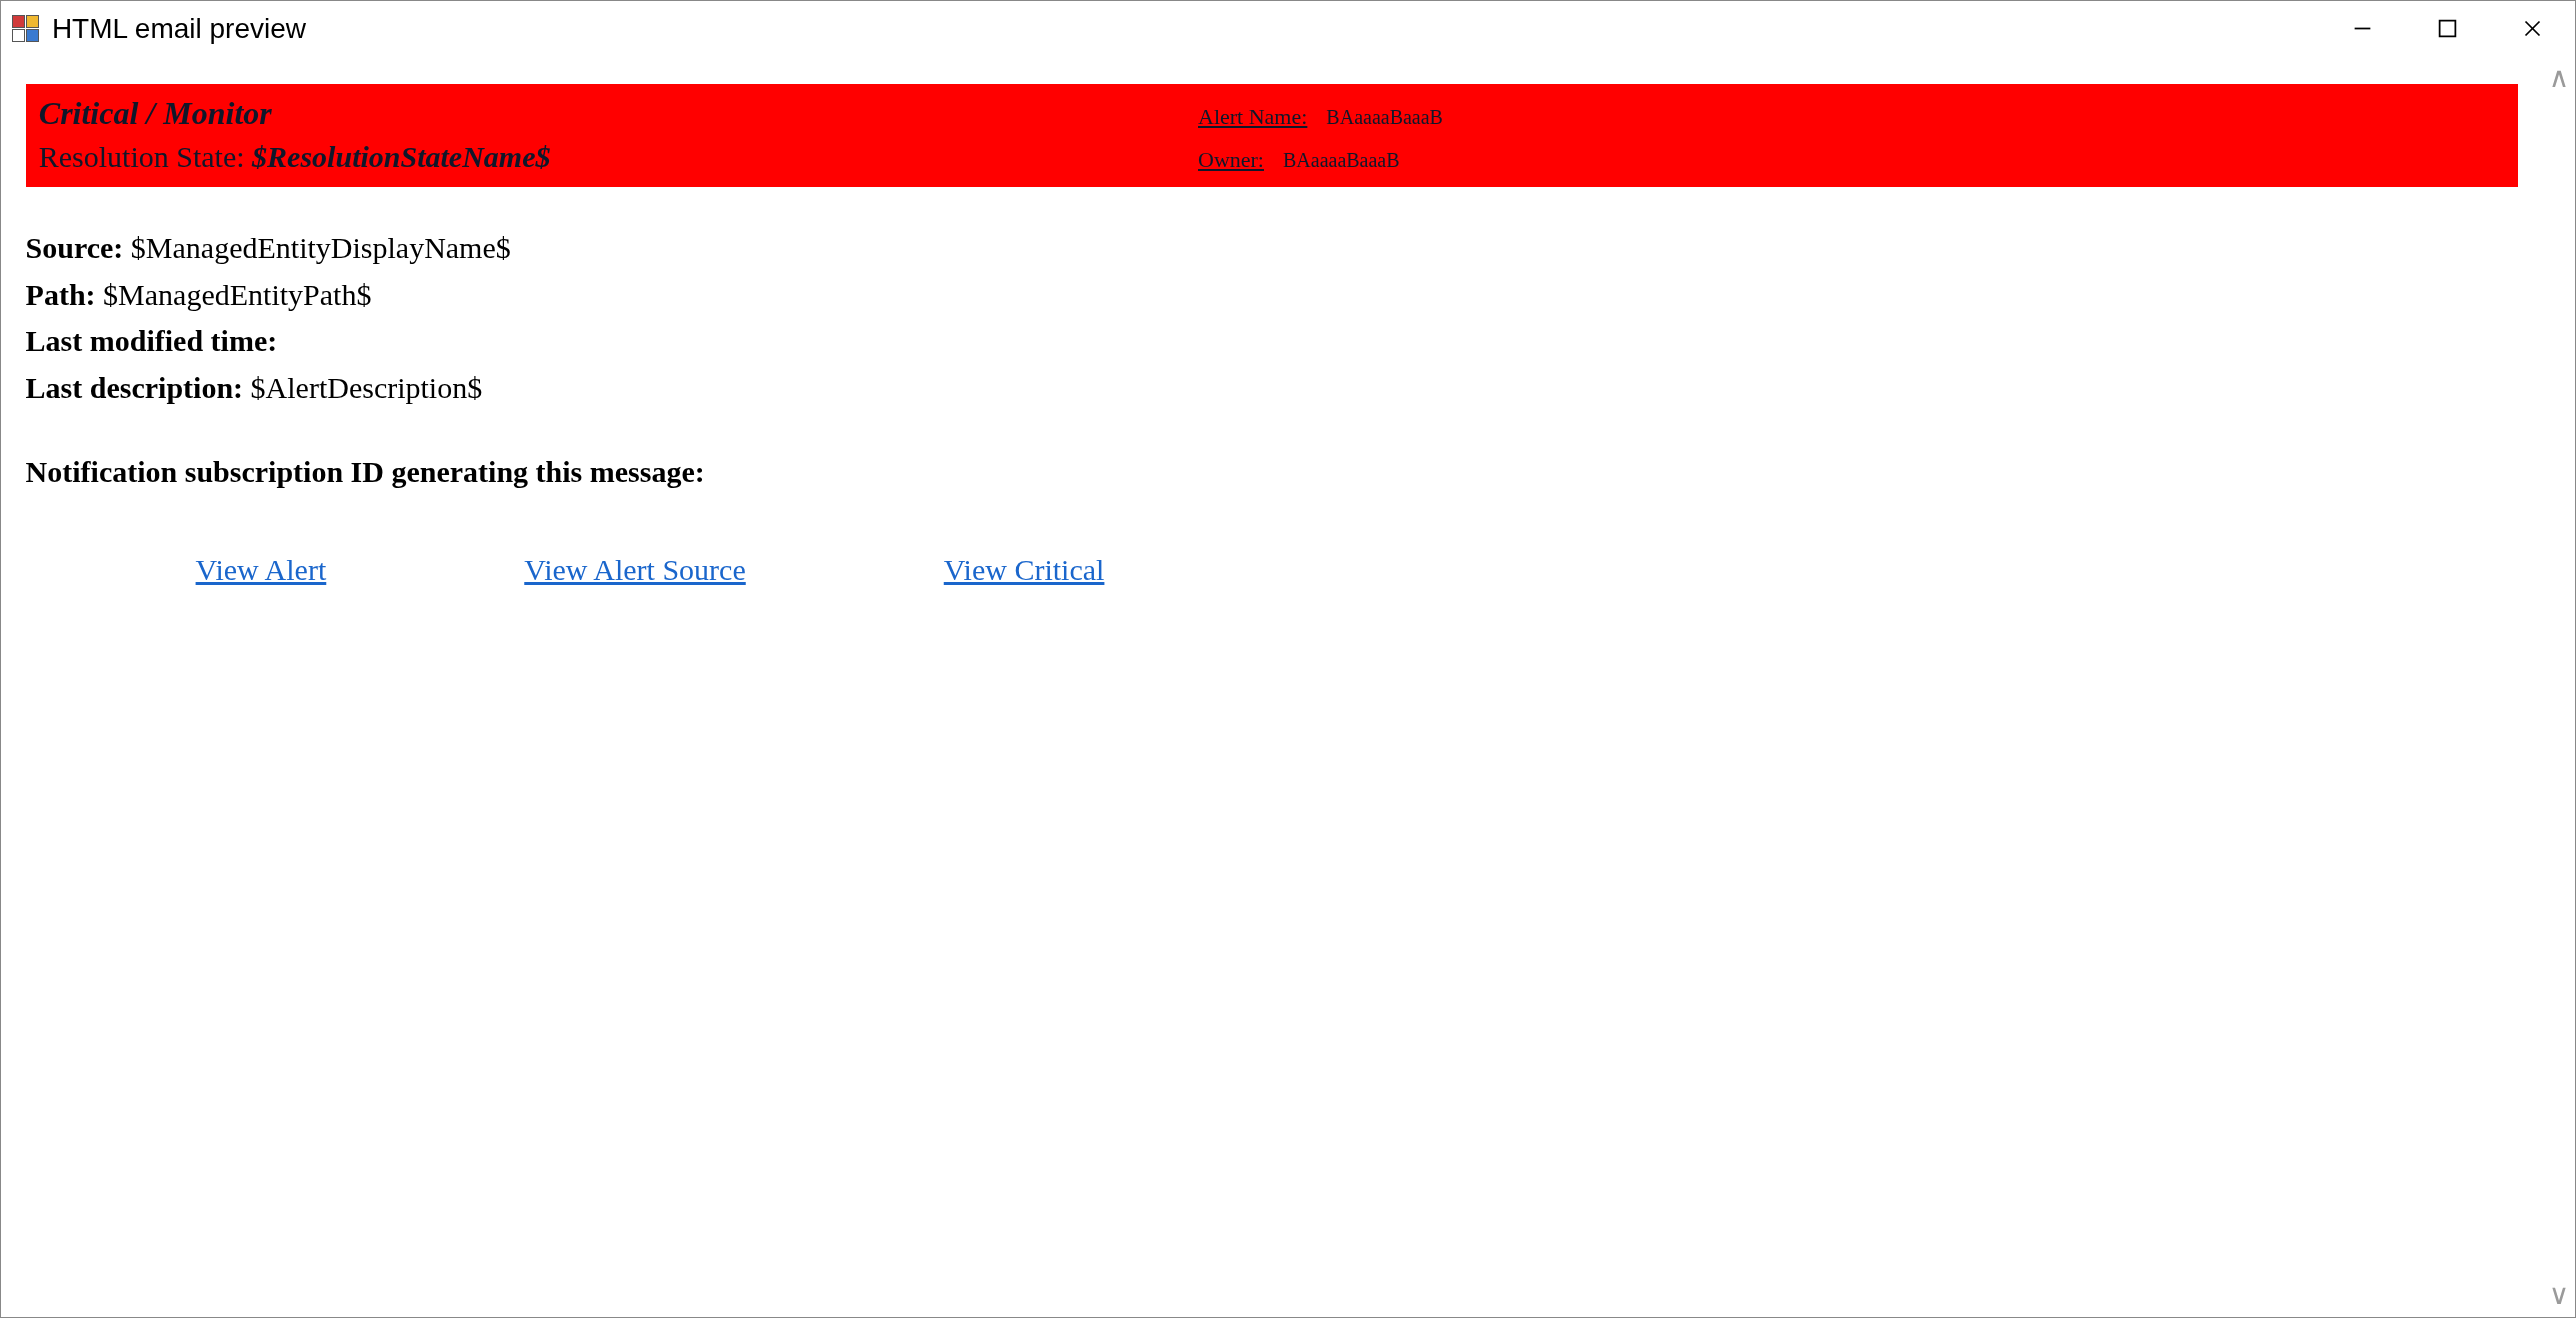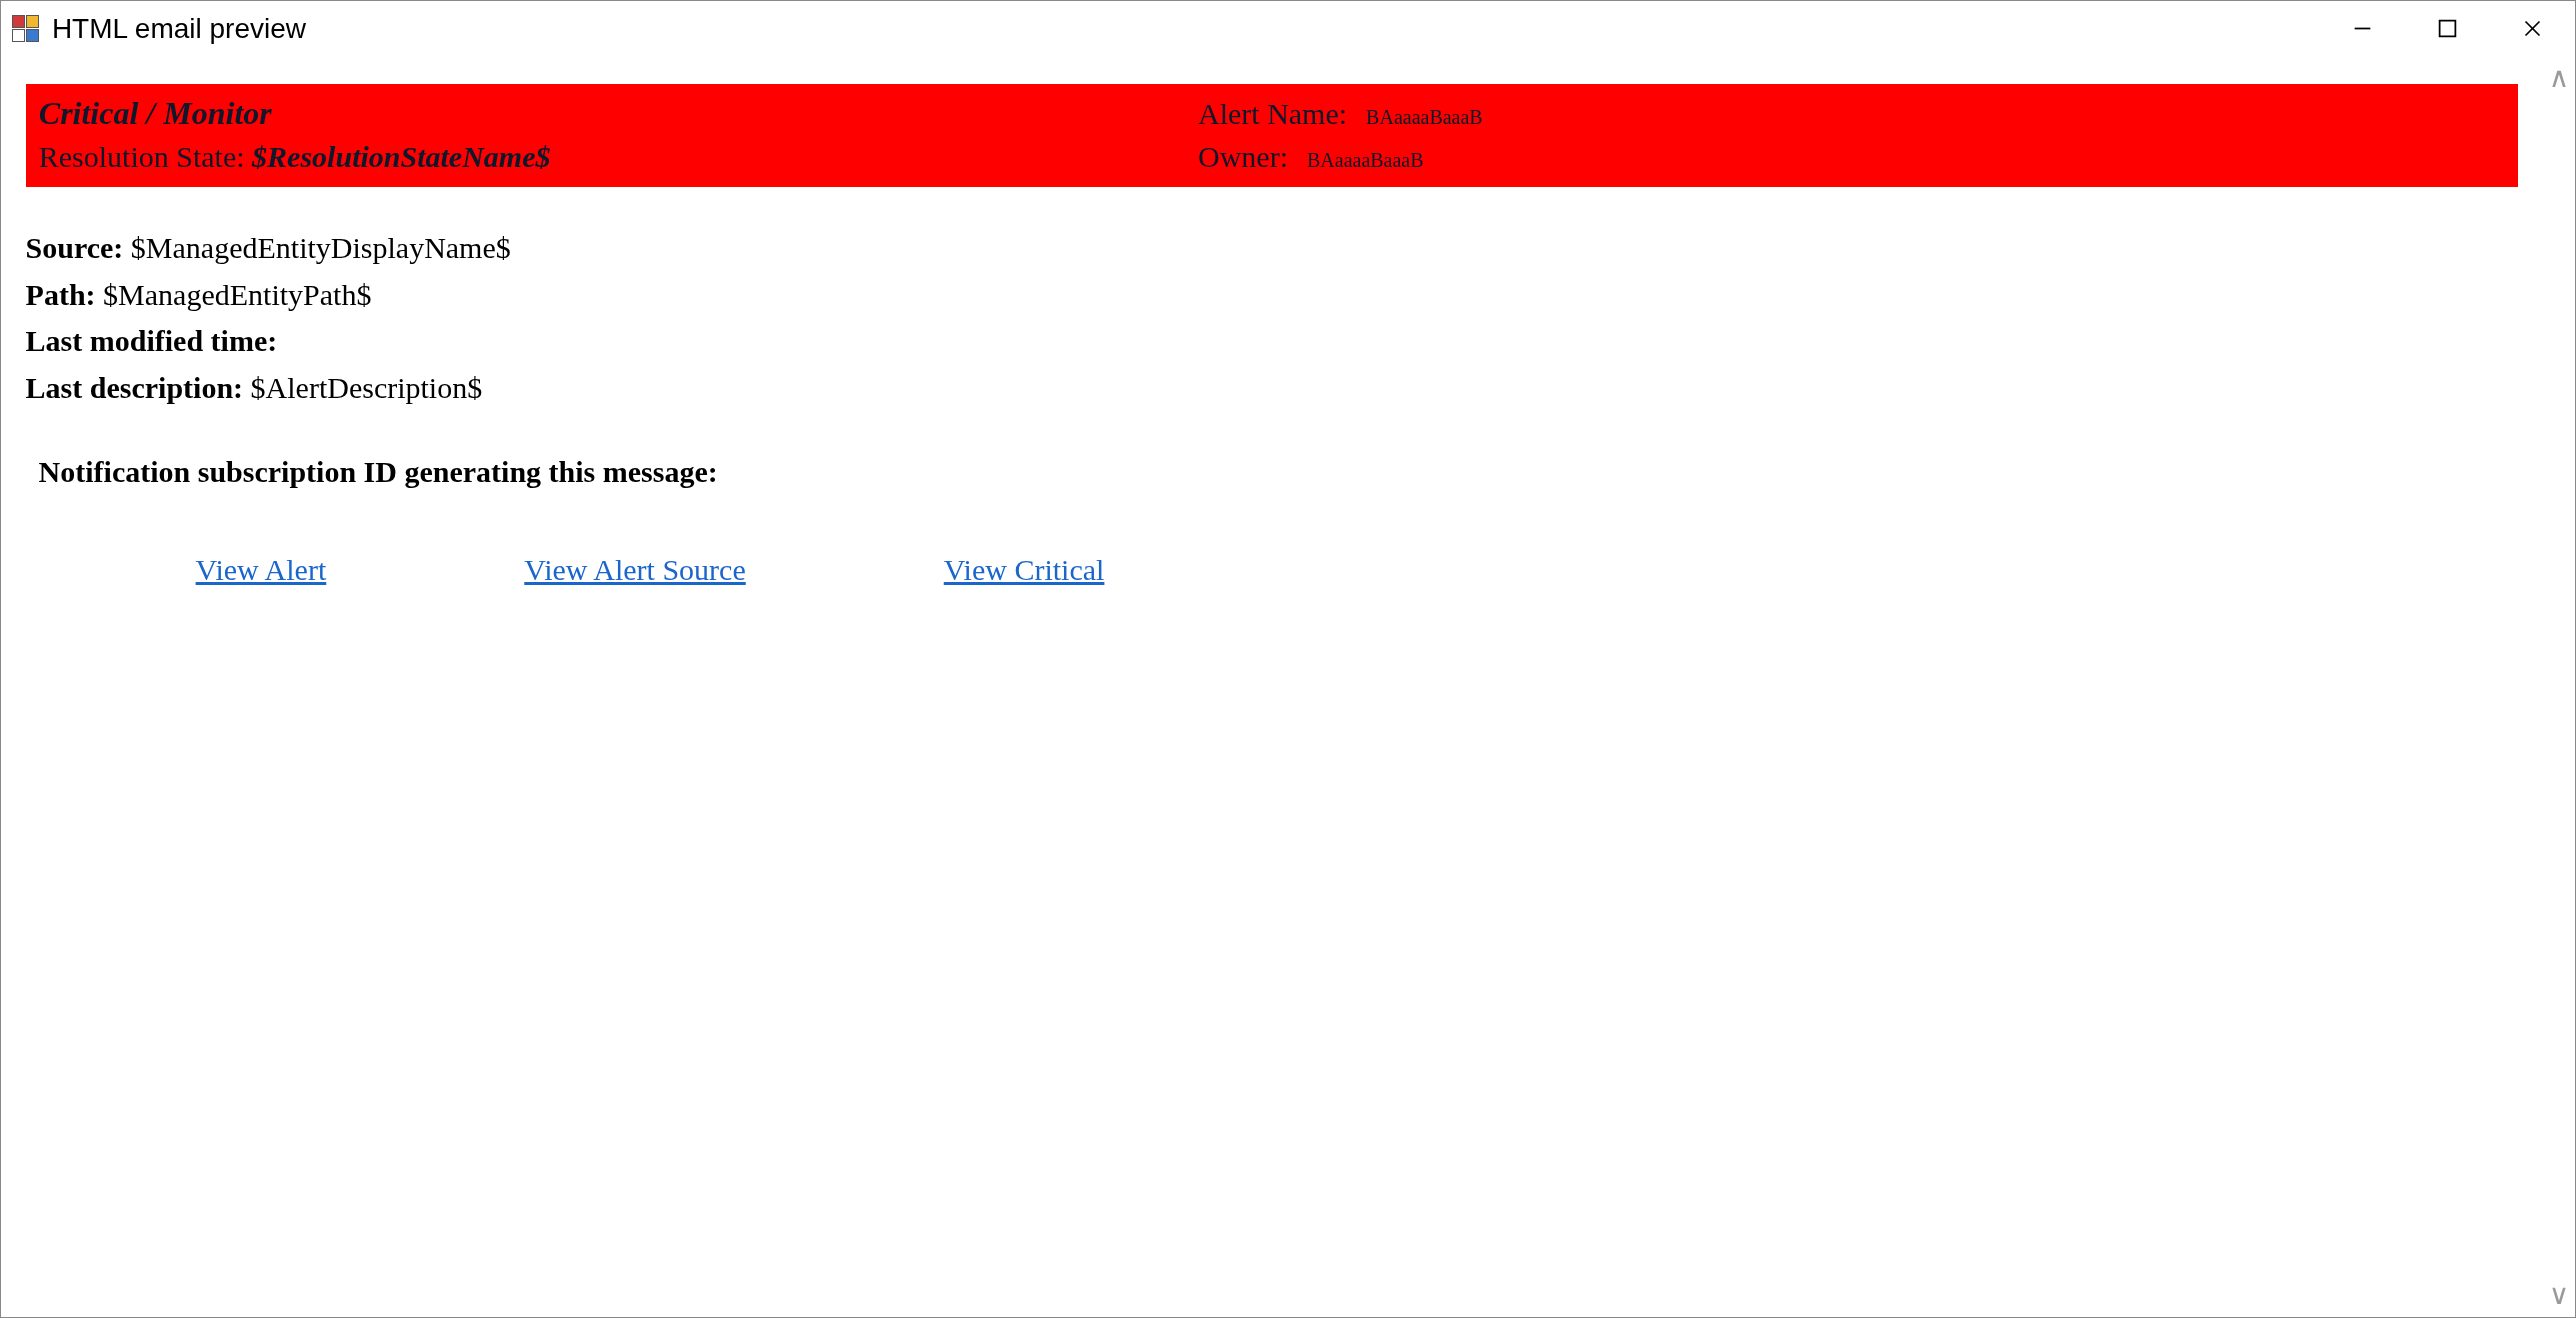--- a/index.html
+++ b/index.html
@@ -104,31 +104,30 @@
   .banner-row .col1 { width: 47%; }
   .banner-row .col2l { white-space: nowrap; padding-right: 19px; }
   .banner-row .col2v { }
   .crit {
     font-style: italic;
     font-weight: bold;
     font-size: 32px;
   }
   .res-label { font-size: 30px; margin-top: 37px; }
   .res-val { font-style: italic; font-weight: bold; }
-  .alert-label, .owner-label { font-size: 30px; }
+  .alert-label, .owner-label { font-size: 22px; text-decoration: underline; }
   .owner-val, .alert-val { font-size: 20px; font-family: Liberation Serif, serif; }
   .body-block {
     margin-top: 38px;
     line-height: 1.55;
   }
   .body-line b { font-weight: bold; }
   .sub-line {
     margin-top: 38px;
     font-weight: bold;
-    margin-left: 13px;
   }
   .links-row {
     margin-top: 57px;
     display: flex;
     padding-left: 170px;
     gap: 198px;
   }
   .links-row a {
     color: #1a66cc;
     text-decoration: underline;

